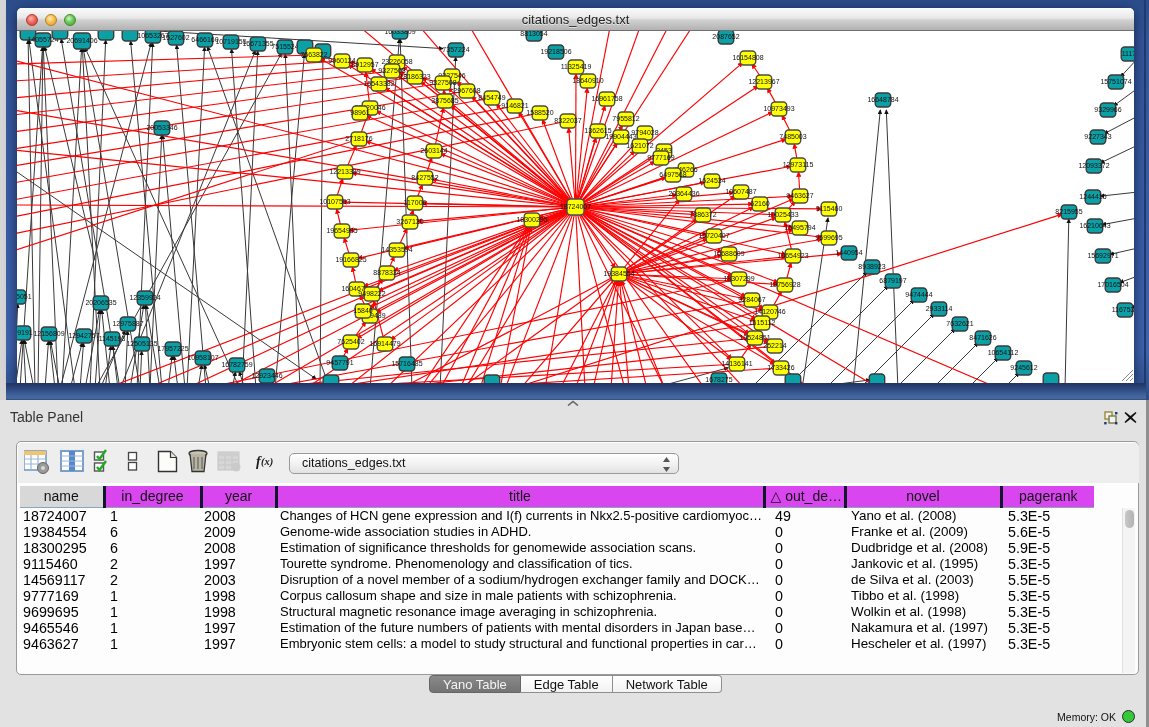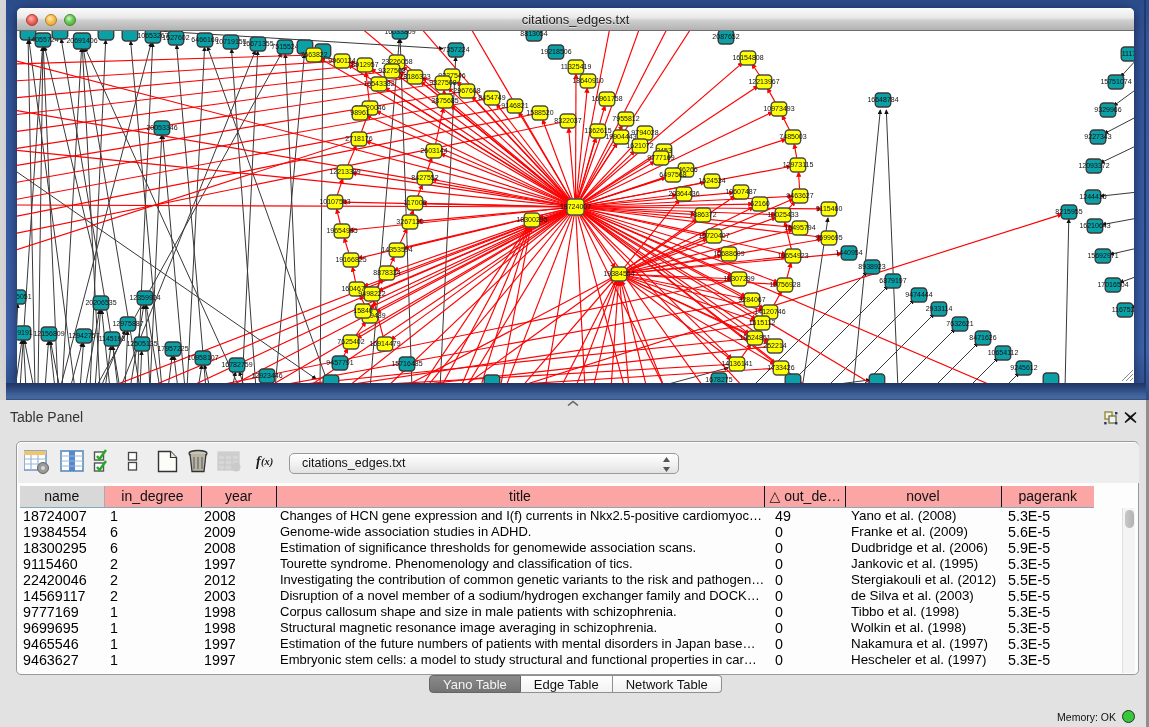--- a/index.html
+++ b/index.html
@@ -25,21 +25,21 @@
 #tptitle{position:absolute;left:10px;top:9px;font-size:14px;color:#333;}
 #tpx{position:absolute;right:12px;top:11px;width:13px;height:13px;}
 #tpfloat{position:absolute;right:31px;top:11px;width:14px;height:14px;}
 #subpanel{position:absolute;left:16px;top:41px;width:1123px;height:234px;background:#fdfdfd;
   border:1px solid #9a9a9a;border-radius:5px;}
 #toolbar{position:absolute;left:1px;top:1px;width:1121px;height:40px;background:#eeeeee;border-radius:4px 4px 0 0;}
 #combo{position:absolute;left:271px;top:10px;width:390px;height:21px;border:1px solid #9a9a9a;border-radius:5px;
   background:linear-gradient(180deg,#ffffff,#efefef 60%,#e2e2e2);font-size:12.5px;color:#111;line-height:19px;padding-left:12px;}
 #combo svg{position:absolute;right:7px;top:3px;}
 table#dt{position:absolute;left:3px;top:44px;border-collapse:collapse;table-layout:fixed;width:1074px;font-size:14.3px;}
-#dt th{background:#fca5a5;border-left:1px solid #0f172a;font-weight:normal;font-size:14px;color:#111;
+#dt th{background:#d946ef;border-left:3px solid #0f172a;font-weight:normal;font-size:14px;color:#111;
   height:21px;padding:0;border-bottom:1px solid #86aabb;}
 #dt th.c1{background:#d8d8d8;border-left:none;border-right:1px solid #aaa;width:84px;margin-left:24px;}
 #dt th.c2{width:97px;} #dt th.c3{width:75px;} #dt th.c4{width:488px;} #dt th.c5{width:81px;text-align:left;padding-left:5px;}
 #dt th.c6{width:156px;} #dt th.c7{width:93px;}
 #dt td{height:15.87px;padding:0 0 0 4px;white-space:nowrap;overflow:hidden;color:#000;}
 #dt td.c1{padding-left:3px;}
 #dt td.c4{font-size:13px;}
 #dt td.c6{font-size:13.4px;}
 #dt td.c2{padding-left:6px;}
 #dt td.c3{padding-left:3px;}
@@ -726,40 +726,31 @@
               <td class="c5">0</td>
               <td class="c6">Franke et al. (2009)</td>
               <td class="c7">5.6E‑5</td>
             </tr>
 <tr>
               <td class="c1">18300295</td>
               <td class="c2">6</td>
               <td class="c3">2008</td>
               <td class="c4">Estimation of significance thresholds for genomewide association scans.</td>
               <td class="c5">0</td>
-              <td class="c6">Dudbridge et al. (2006)</td>
+              <td class="c6">Dudbridge et al. (2008)</td>
               <td class="c7">5.9E‑5</td>
             </tr>
 <tr>
               <td class="c1">9115460</td>
               <td class="c2">2</td>
               <td class="c3">1997</td>
               <td class="c4">Tourette syndrome. Phenomenology and classification of tics.</td>
               <td class="c5">0</td>
               <td class="c6">Jankovic et al. (1995)</td>
               <td class="c7">5.3E‑5</td>
-            </tr>
-<tr>
-              <td class="c1">22420046</td>
-              <td class="c2">2</td>
-              <td class="c3">2012</td>
-              <td class="c4">Investigating the contribution of common genetic variants to the risk and pathogen…</td>
-              <td class="c5">0</td>
-              <td class="c6">Stergiakouli et al. (2012)</td>
-              <td class="c7">5.5E‑5</td>
             </tr>
 <tr>
               <td class="c1">14569117</td>
               <td class="c2">2</td>
               <td class="c3">2003</td>
               <td class="c4">Disruption of a novel member of a sodium/hydrogen exchanger family and DOCK…</td>
               <td class="c5">0</td>
               <td class="c6">de Silva et al. (2003)</td>
               <td class="c7">5.5E‑5</td>
             </tr>

